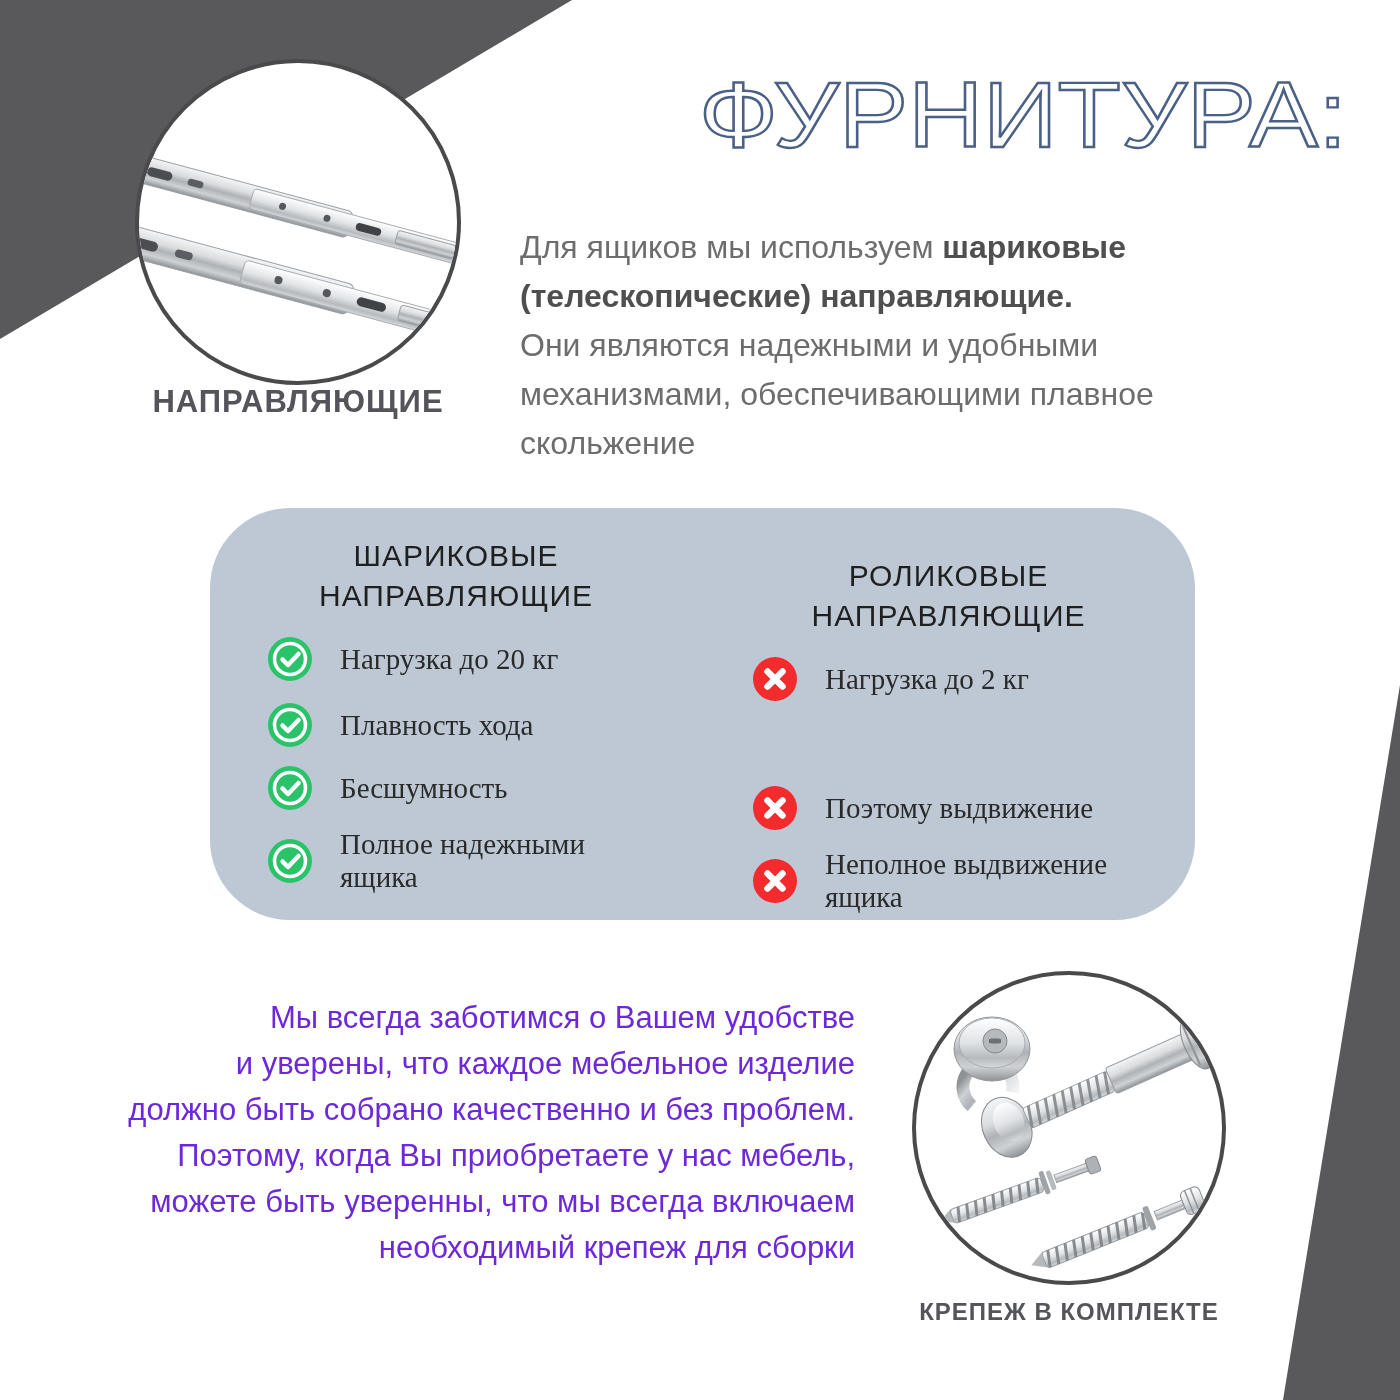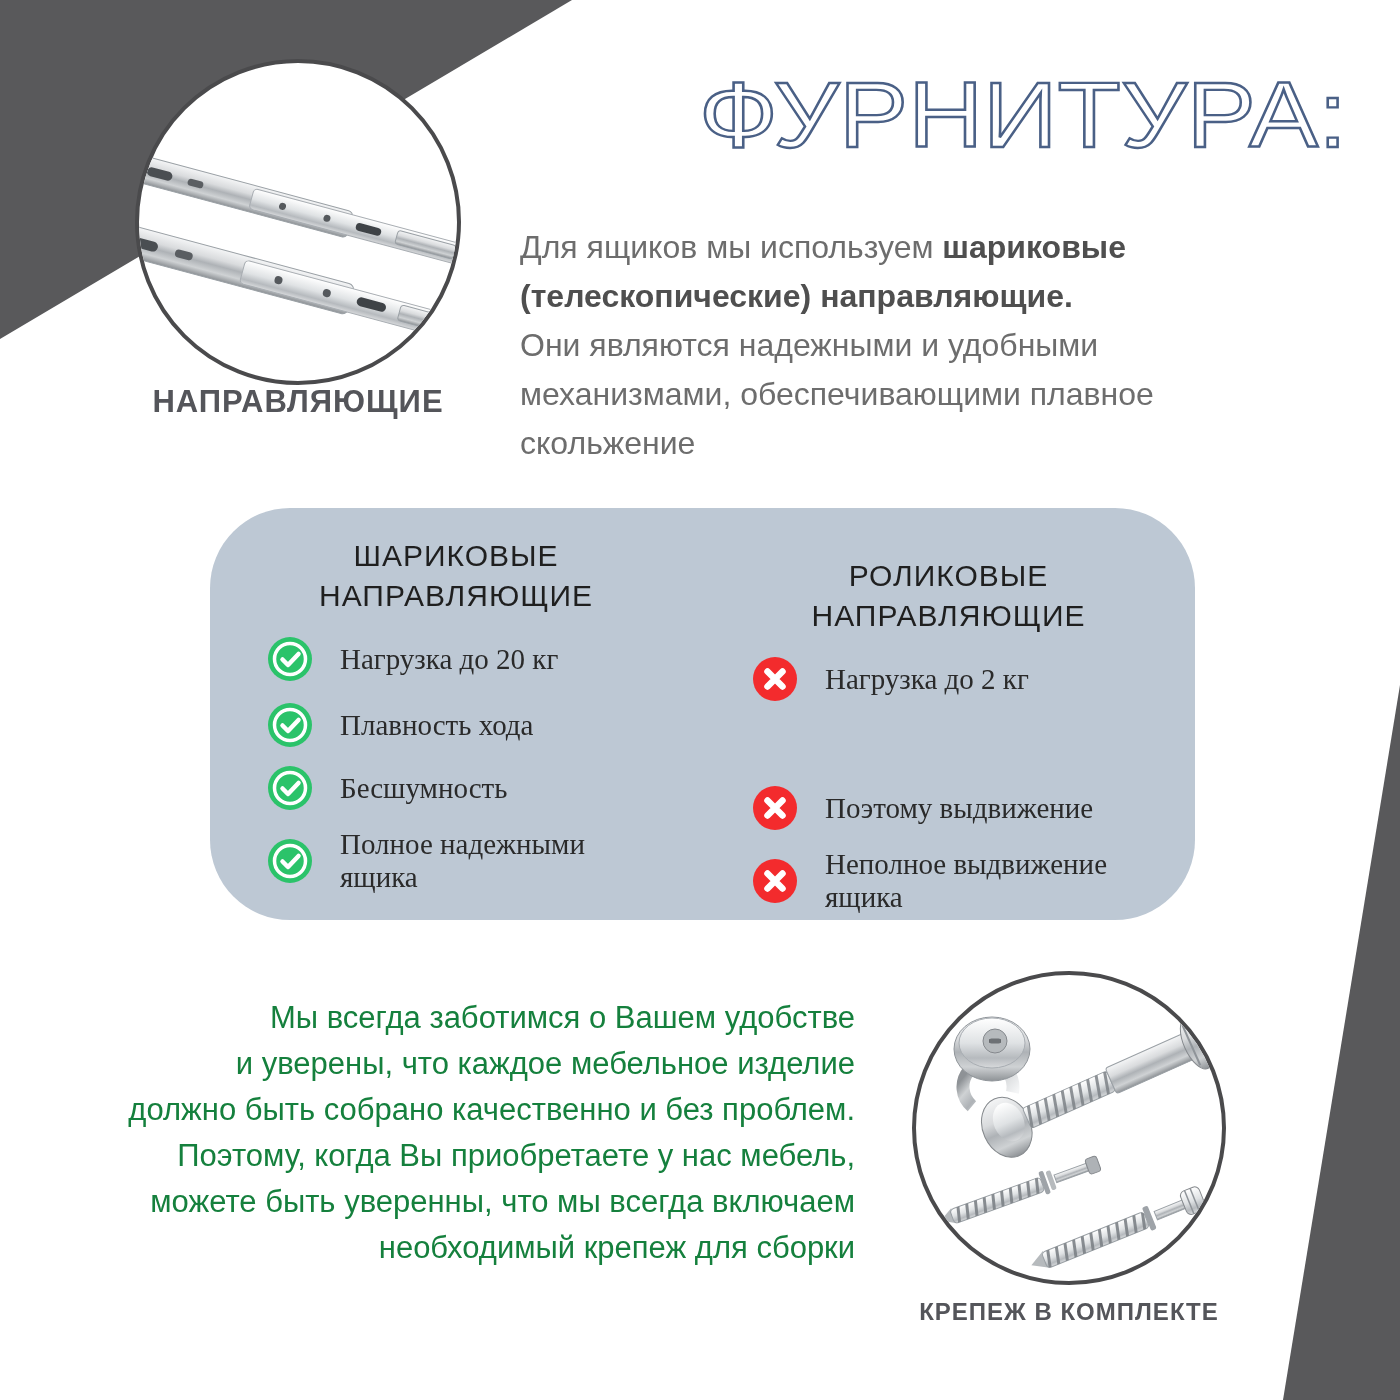--- a/index.html
+++ b/index.html
@@ -48,21 +48,21 @@
   .col-left  .row{left:58px;width:420px;}
   .col-right .row{left:51px;width:430px;}
   .row-1{top:129px;} .row-2{top:195px;} .row-3{top:258px;} .row-4{top:320px;}
   .item-icon{flex:0 0 44px;width:44px;height:44px;}
   .item-text{font-size:29px;line-height:33px;color:#2a2a2a;}
   .ic-green{fill:var(--green,#2bc36a);}
   .ic-red{fill:var(--red,#f32b2d);}
   
   .bottom-par{
     position:absolute;left:55px;top:995px;width:800px;z-index:2;
-    text-align:right;font-size:31px;line-height:46px;color:#15803d;
+    text-align:right;font-size:31px;line-height:46px;color:#6d28d9;
   }
 </style>
 </head>
 <body>
 
 <svg id="bg-shapes" width="1400" height="1400">
   <polygon points="0,0 572,0 0,339" fill="#59595b"></polygon>
   <polygon points="1400,685 1400,1400 1283,1400" fill="#59595b"></polygon>
 </svg>
 

